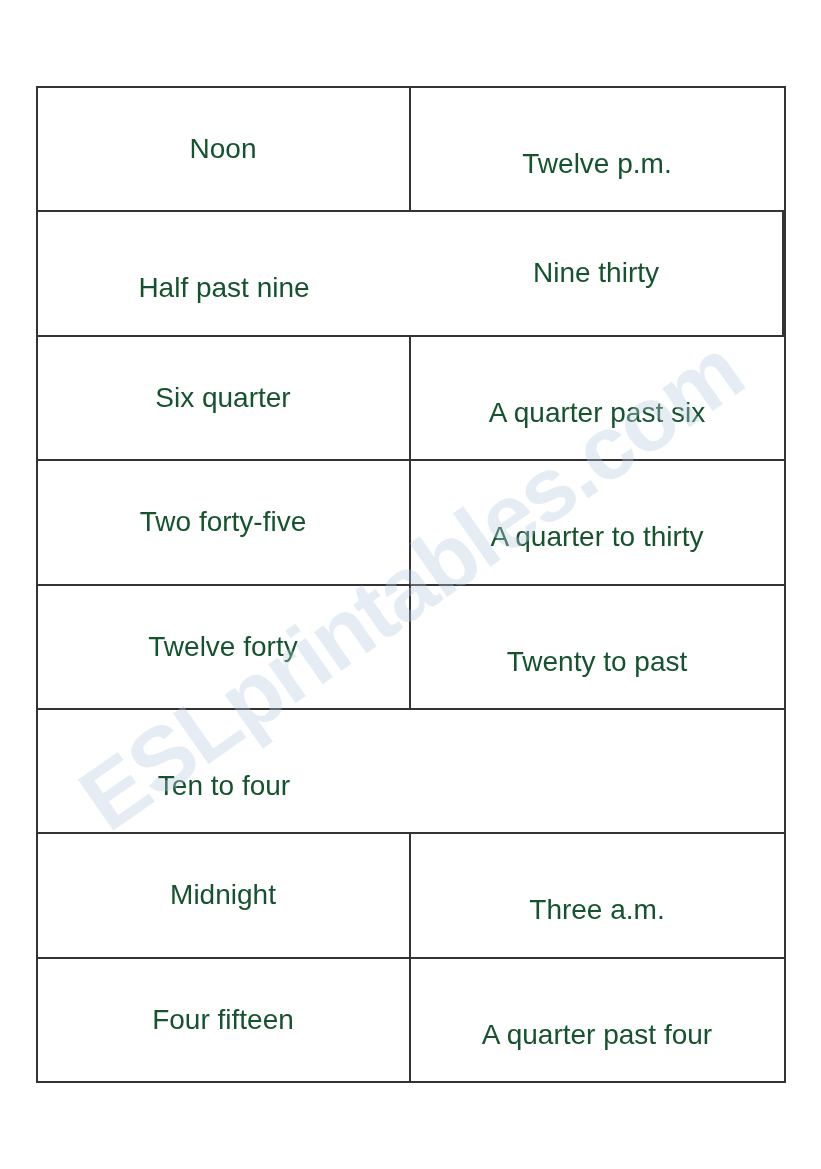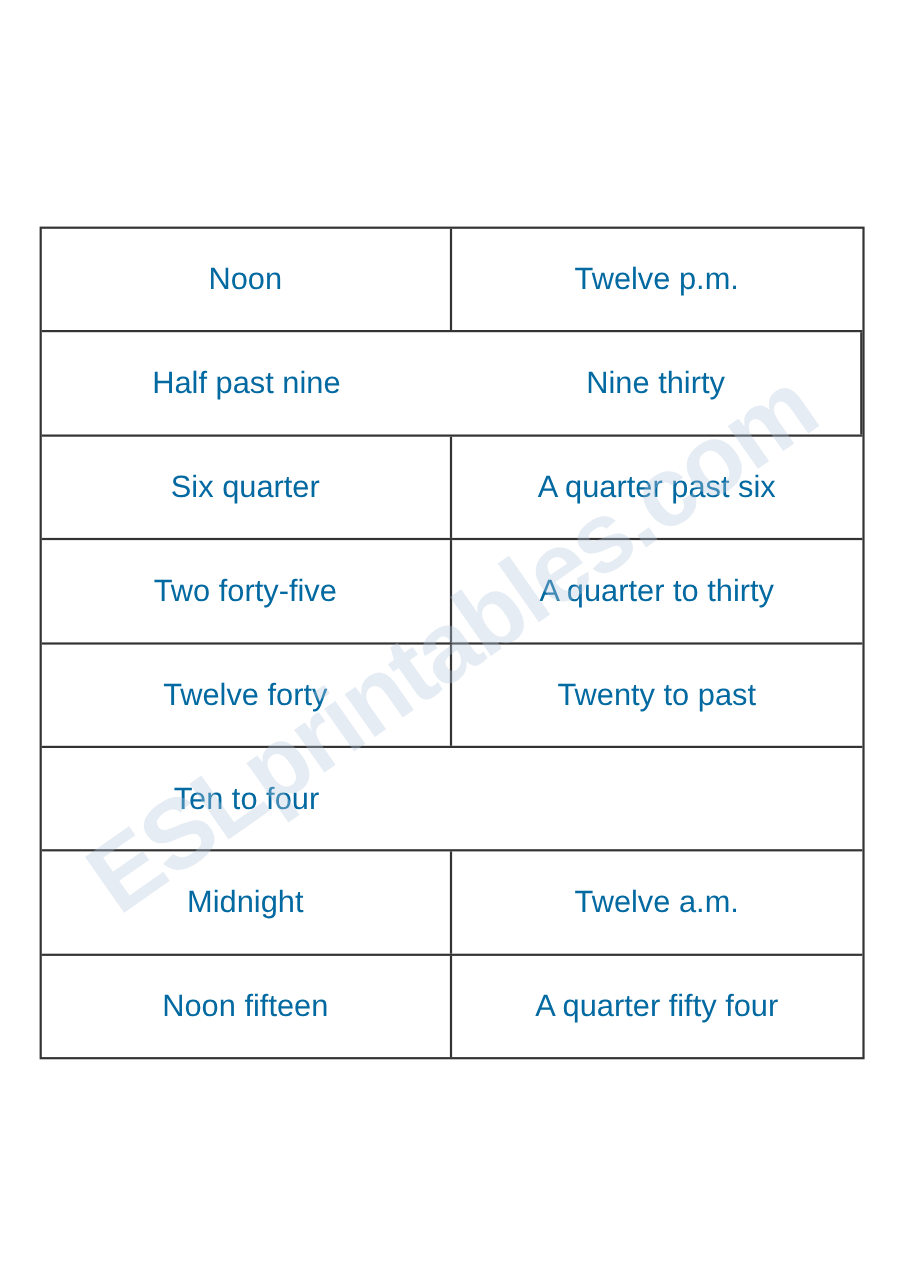--- a/index.html
+++ b/index.html
@@ -58,32 +58,33 @@
     .table-row:last-child {
       border-bottom: none;
     }
 
     .cell {
       display: flex;
       align-items: center;
       justify-content: center;
       padding: 28px 20px;
       font-size: 28px;
-      color: #0369a1;
+      color: #14532d;
       text-align: center;
       line-height: 1.3;
     }
 
     .cell-left {
       width: 50%;
       border-right: 2px solid #333;
     }
 
     .cell-right {
       width: 50%;
+      margin-top: 30px;
     }
   </style>
 </head>
 <body>
 
 <div class="page-container">
   <div class="watermark">ESLprintables.com</div>
   <div class="table-wrapper" id="table-wrapper">
   <div class="table-row">
         <div class="cell cell-left">Noon</div>
@@ -103,20 +104,20 @@
       </div>
       <div class="table-row">
         <div class="cell cell-left">Twelve forty</div>
         <div class="cell cell-right">Twenty to past</div>
       </div>
       <div class="table-row">
         <div class="cell cell-right">Ten to four</div>
       </div>
       <div class="table-row">
         <div class="cell cell-left">Midnight</div>
-        <div class="cell cell-right">Twelve a.m.</div>
+        <div class="cell cell-right">Three a.m.</div>
       </div>
       <div class="table-row">
-        <div class="cell cell-left">Noon fifteen</div>
-        <div class="cell cell-right">A quarter fifty four</div>
+        <div class="cell cell-left">Four fifteen</div>
+        <div class="cell cell-right">A quarter past four</div>
       </div>
     </div>
 </div>
 
 </body></html>

